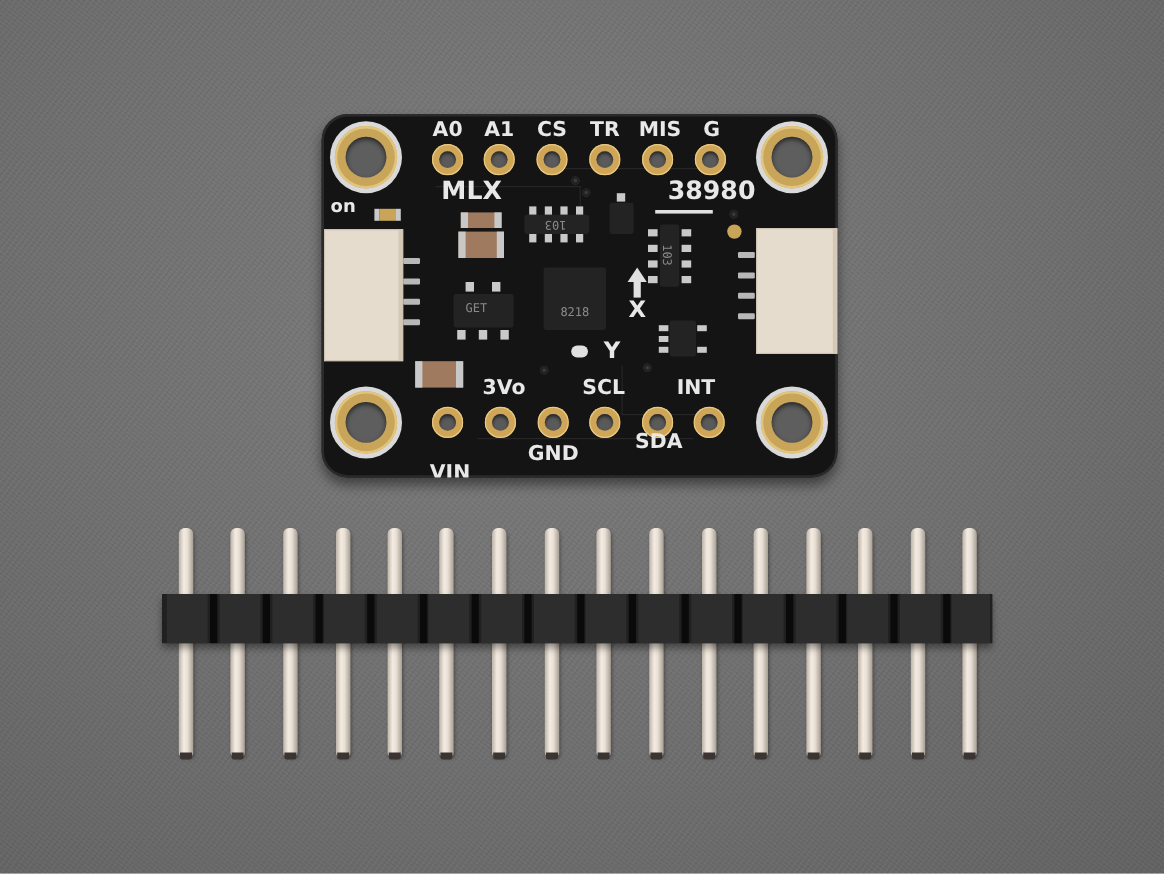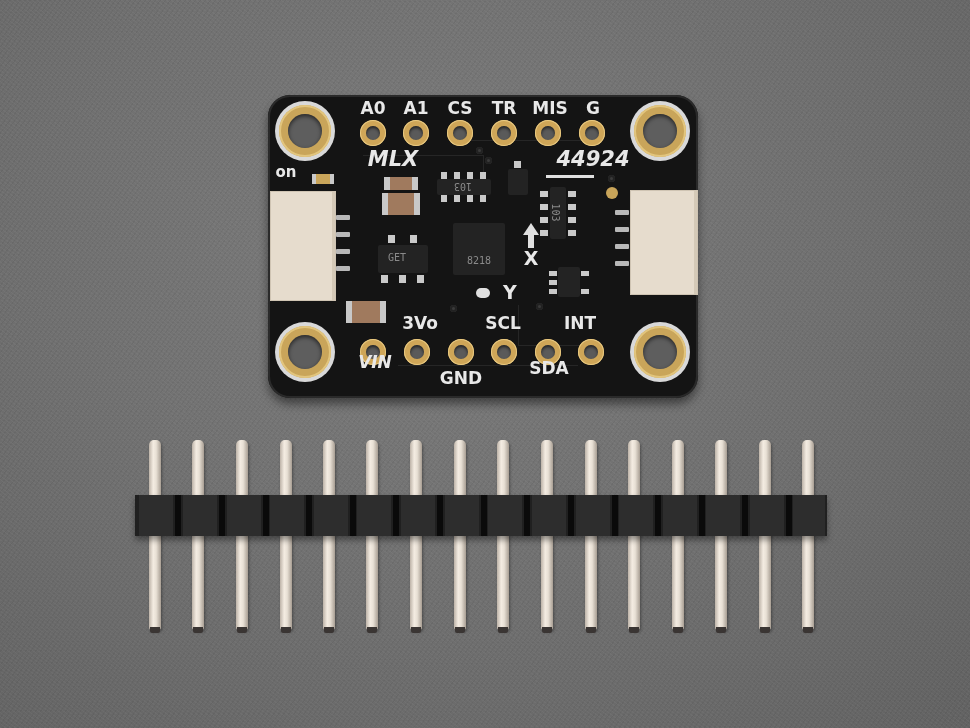--- a/index.html
+++ b/index.html
@@ -45,21 +45,21 @@
   .pad::after {
     content: ""; position: absolute; left: 6px; top: 6px; right: 6px; bottom: 6px;
     border-radius: 50%; background: #5a5a5a;
     box-shadow: inset 0 2px 3px rgba(0,0,0,0.6);
   }
   .silk {
     position: absolute; color: #e8e8e8; font-weight: bold; font-size: 17px;
     letter-spacing: 0px; white-space: nowrap; transform: translateX(-50%);
     font-family: "DejaVu Sans", sans-serif;
   }
-  .silk.big { font-size: 21px; font-style: italic; }
+  .silk.big { font-size: 21px; }
   .silk.small { font-size: 15px; }
   .underline { position: absolute; height: 3px; background: #e0e0e0; }
   
   .conn {
     position: absolute; background: #e6dccd; border: 1px solid #cfc4b3;
     box-shadow: inset -3px 0 0 #d4c9b7;
   }
   .conn-pin { position: absolute; width: 14px; height: 5px; background: #b8b8b8; border-radius: 1px; }
   
   .ic { position: absolute; background: #232323; border-radius: 2px; }
@@ -107,21 +107,21 @@
   <div class="silk" style="left:325px;top:3px;">G</div>
 
   <div class="pad" style="left:105px;top:38px;"></div>
   <div class="pad" style="left:148px;top:38px;"></div>
   <div class="pad" style="left:192px;top:38px;"></div>
   <div class="pad" style="left:236px;top:38px;"></div>
   <div class="pad" style="left:280px;top:38px;"></div>
   <div class="pad" style="left:324px;top:38px;"></div>
 
   <div class="silk big" style="left:125px;top:52px;">MLX</div>
-  <div class="silk big" style="left:325px;top:52px;">44924</div>
+  <div class="silk big" style="left:325px;top:52px;">38980</div>
   <div class="underline" style="left:278px;top:80px;width:48px;"></div>
 
   <div class="silk small" style="left:18px;top:68px;">on</div>
   <div class="led" style="left:48px;top:79px;width:14px;height:10px;"></div>
   <div class="smd-pad" style="left:44px;top:79px;width:4px;height:10px;"></div>
   <div class="smd-pad" style="left:62px;top:79px;width:4px;height:10px;"></div>
 
   <div class="conn" style="left:2px;top:96px;width:64px;height:108px;"></div>
   <div class="conn-pin" style="left:68px;top:120px;"></div>
   <div class="conn-pin" style="left:68px;top:137px;"></div>
@@ -202,21 +202,21 @@
   <div class="silk" style="left:235px;top:218px;">SCL</div>
   <div class="silk" style="left:312px;top:218px;">INT</div>
 
   <div class="pad" style="left:105px;top:257px;"></div>
   <div class="pad" style="left:149px;top:257px;"></div>
   <div class="pad" style="left:193px;top:257px;"></div>
   <div class="pad" style="left:236px;top:257px;"></div>
   <div class="pad" style="left:280px;top:257px;"></div>
   <div class="pad" style="left:323px;top:257px;"></div>
 
-  <div class="silk" style="left:107px;top:257px;font-style:italic;">VIN</div>
+  <div class="silk" style="left:107px;top:289px;">VIN</div>
   <div class="silk" style="left:193px;top:273px;">GND</div>
   <div class="silk" style="left:281px;top:263px;">SDA</div>
 </div>
 
 <div>
   <div class="hpin" style="left:149px;top:440px;height:190px;"></div>
   <div class="hpin" style="left:192px;top:440px;height:190px;"></div>
   <div class="hpin" style="left:236px;top:440px;height:190px;"></div>
   <div class="hpin" style="left:280px;top:440px;height:190px;"></div>
   <div class="hpin" style="left:323px;top:440px;height:190px;"></div>

